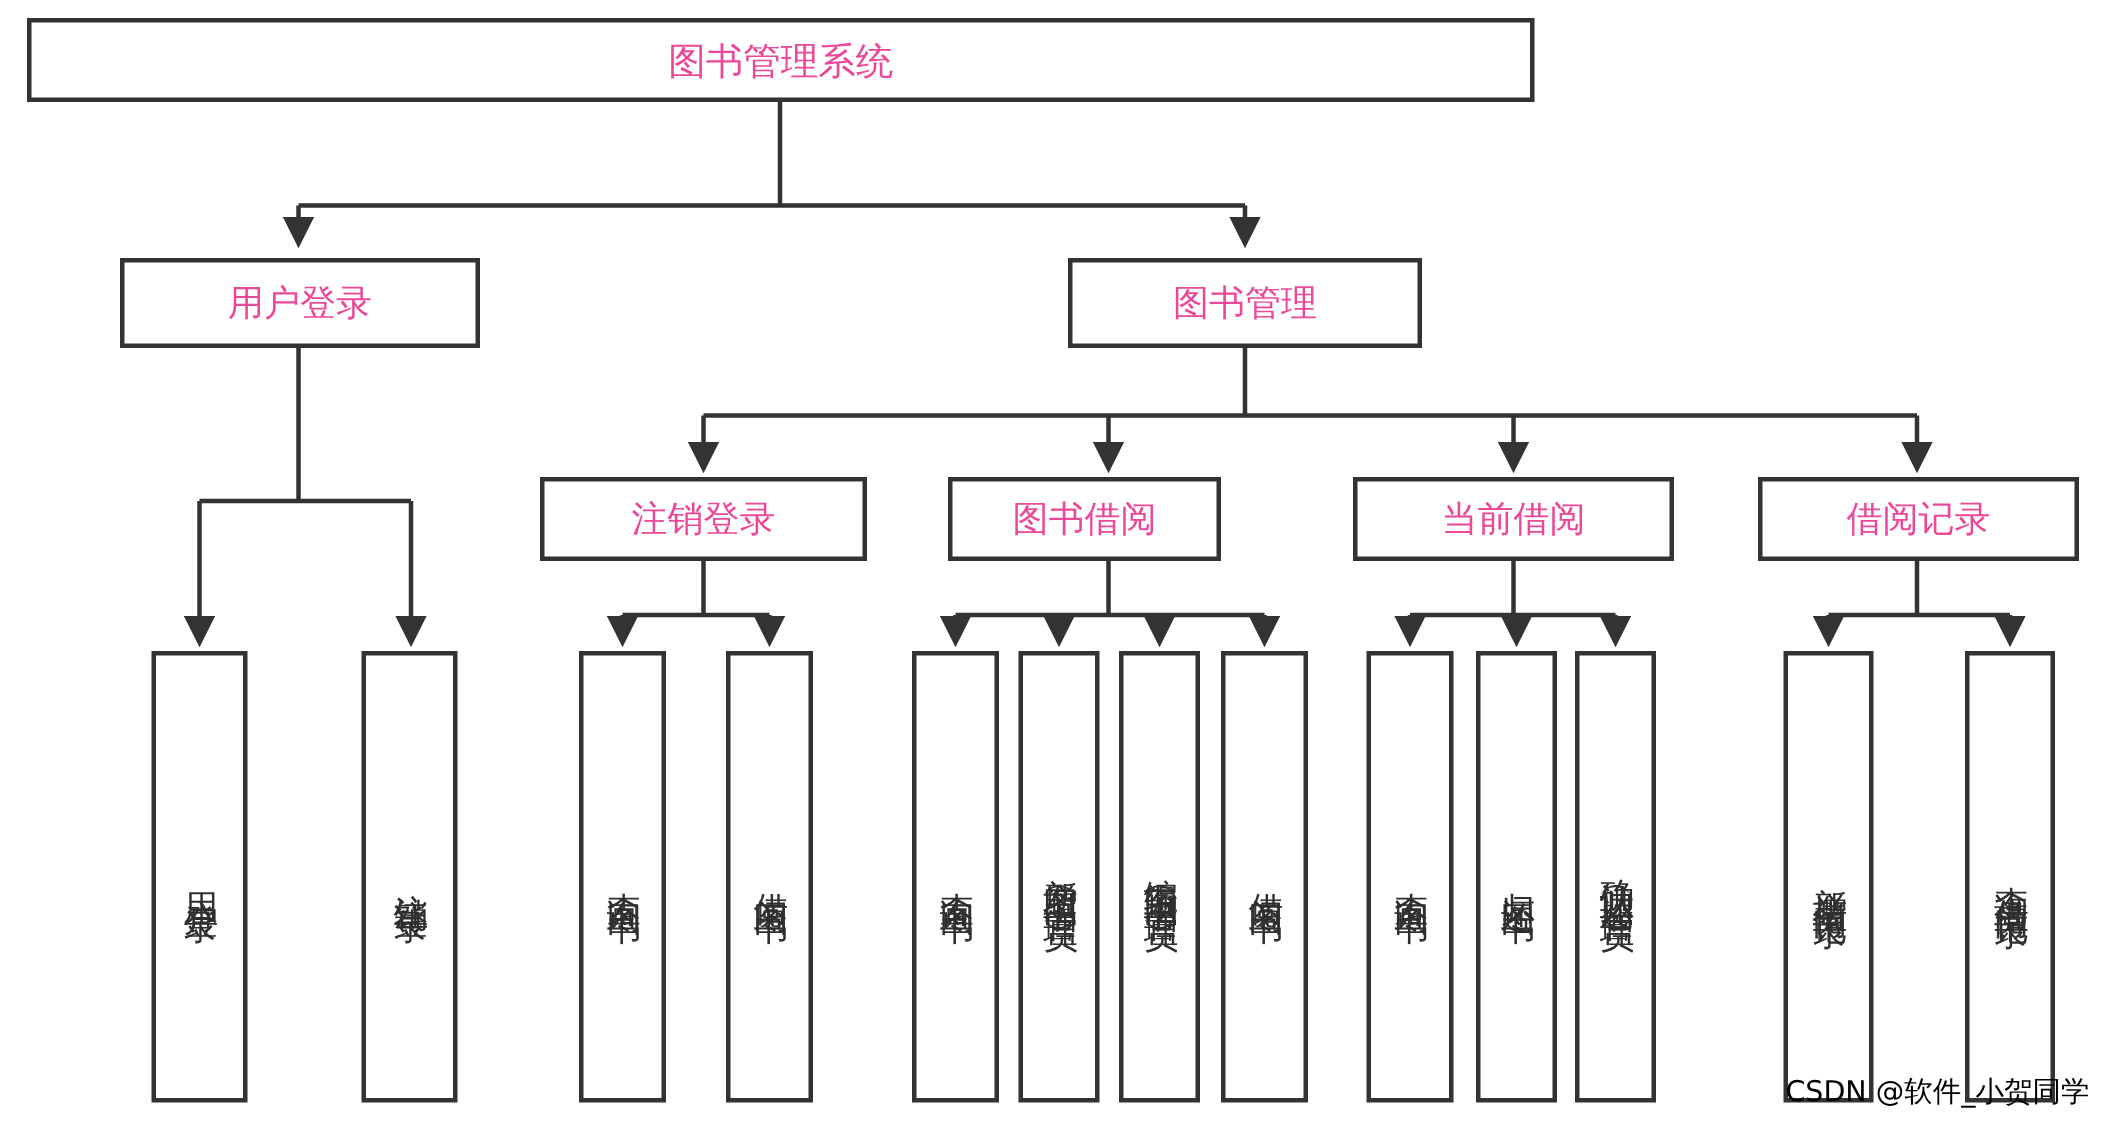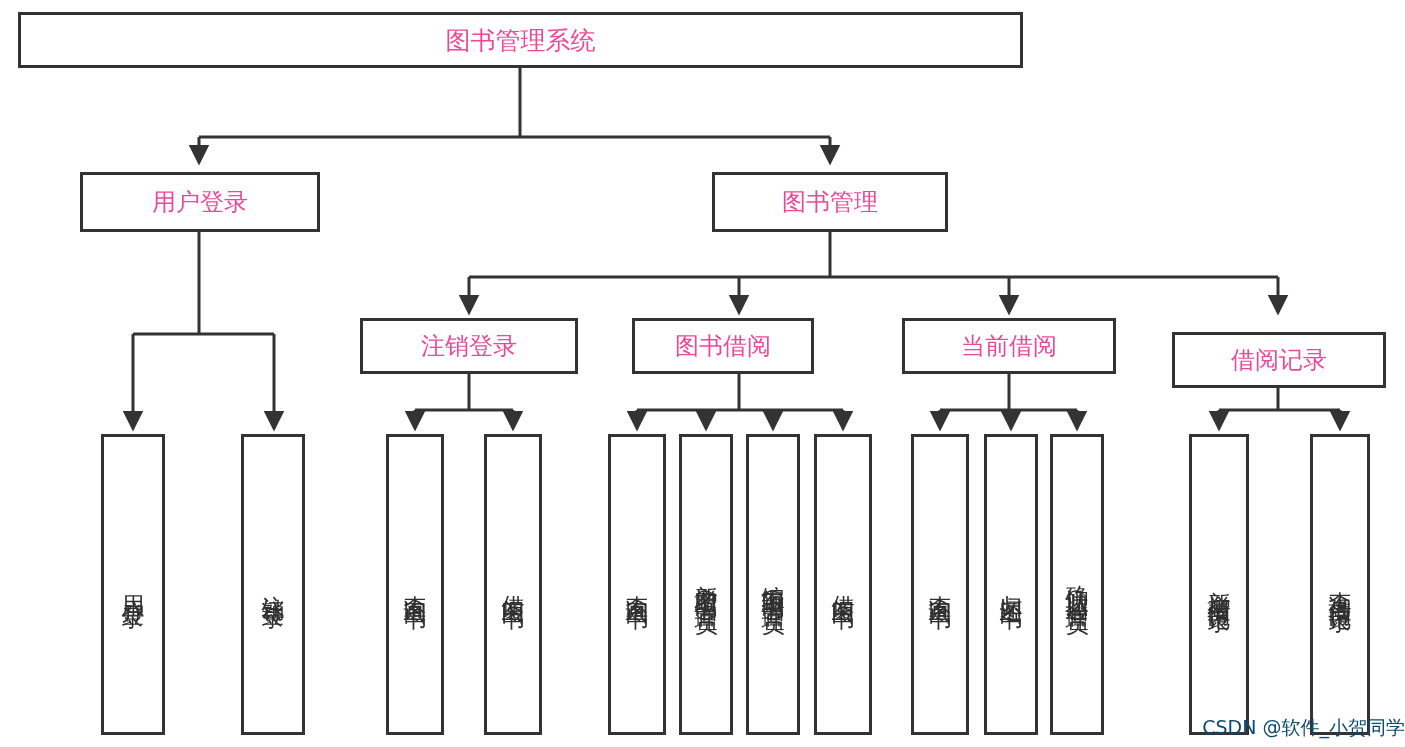--- a/index.html
+++ b/index.html
@@ -6,23 +6,23 @@
   body{
     width:1405px;height:747px;overflow:hidden;
     font-family:"DejaVu Sans","Liberation Sans",sans-serif;
     color:#2b2b2b;
   }
   #stage{position:relative;width:1405px;height:747px;background:#fff;}
   svg#diagram{position:absolute;left:0;top:0;width:1405px;height:747px;display:block;}
   .link{stroke:#333333;stroke-width:3;fill:none;}
   .watermark{
     position:absolute;
-    right:0;bottom:6px;
+    right:12px;bottom:6px;
     font-size:19px;
-    color:#0c4a6e;
+    color:#000000;
     white-space:nowrap;
     font-family:"DejaVu Sans","Liberation Sans",sans-serif;
     pointer-events:none;
     padding-left:22px;
   }
   .leaf-box{
     position:absolute;
     box-sizing:border-box;
     border:3px solid #333333;
     background:#ffffff;
@@ -138,21 +138,21 @@
   </div>
 
   <div class="box lv3" style="left:632px;top:318px;width:182px;height:56px;">
     <span>图书借阅</span>
   </div>
 
   <div class="box lv3" style="left:902px;top:318px;width:214px;height:56px;text-align:right;">
     <span>当前借阅</span>
   </div>
 
-  <div class="box lv3" style="left:1172px;top:332px;width:214px;height:56px;">
+  <div class="box lv3" style="left:1172px;top:318px;width:214px;height:56px;">
     <span>借阅记录</span>
   </div>
 
   <div class="leaf-box" style="left:101px;top:434px;width:64px;height:301px;">
     <span>用户登录</span>
   </div>
 
   <div class="leaf-box" style="left:241px;top:434px;width:64px;height:301px;">
     <span>注销登录</span>
   </div>

